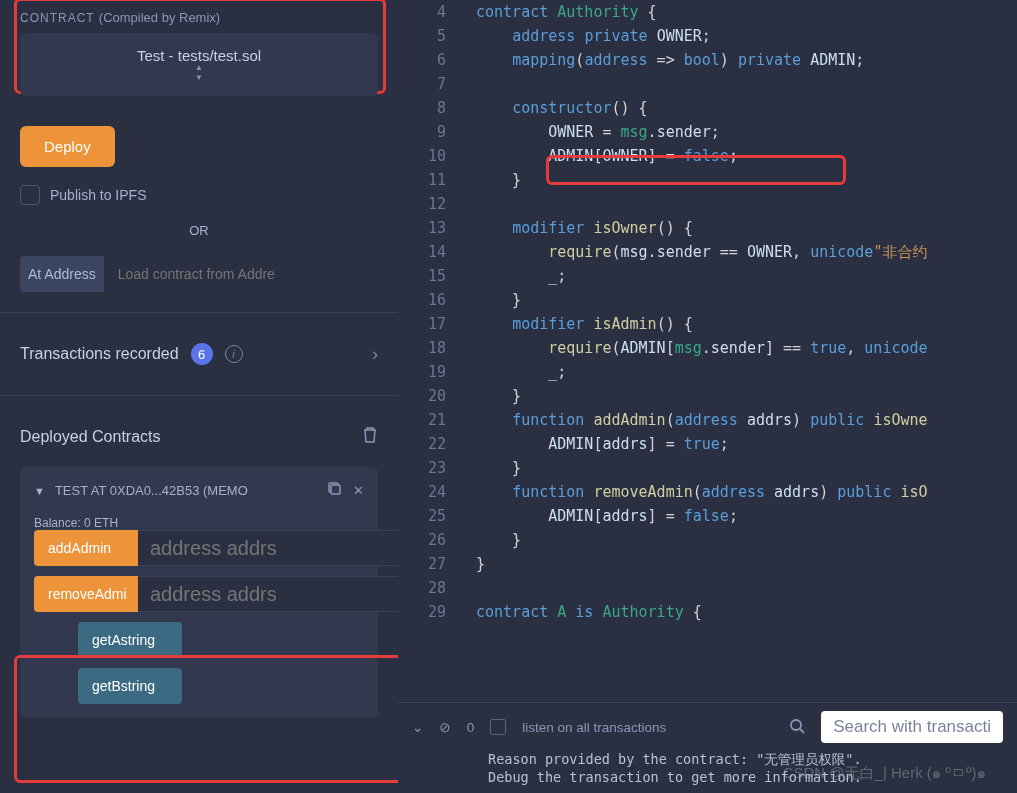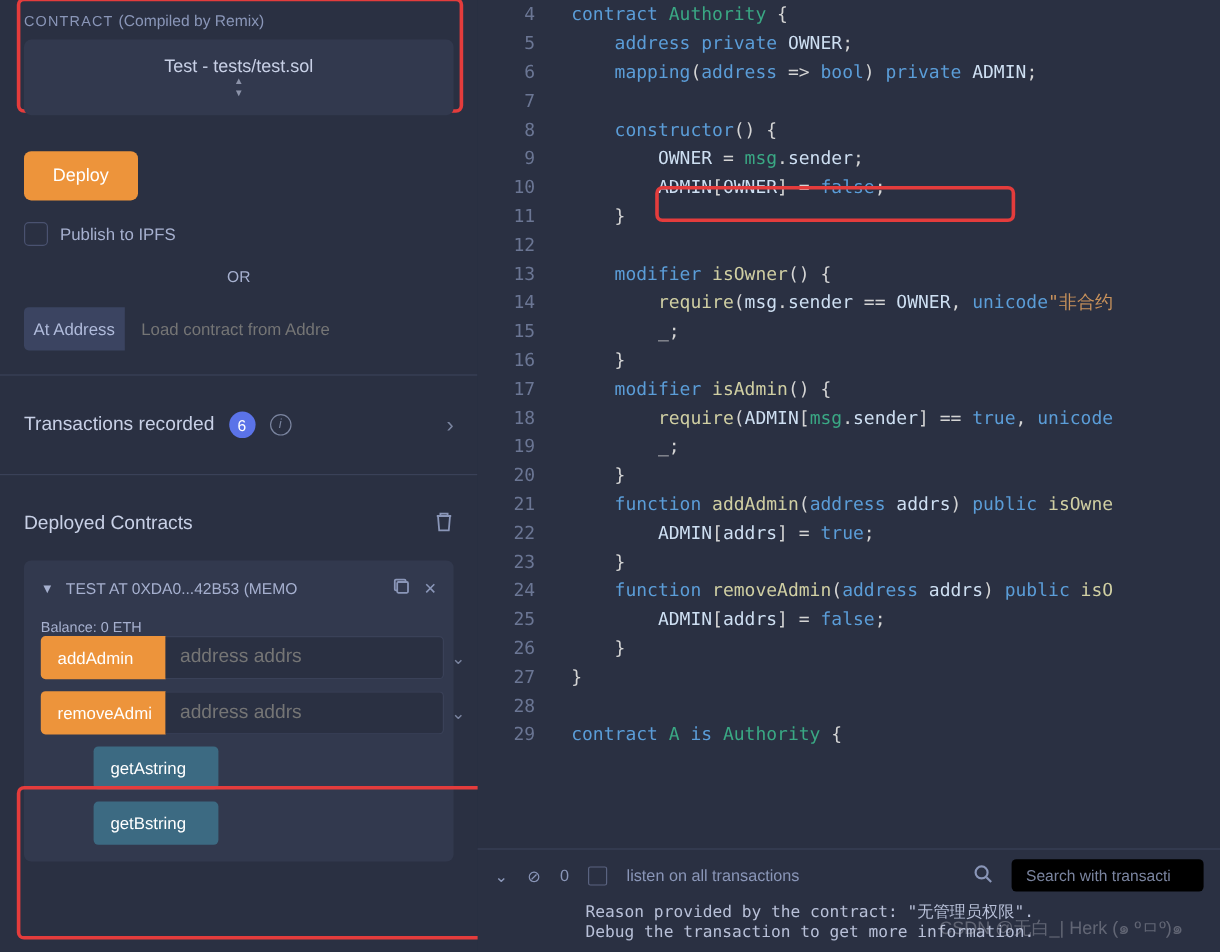--- a/index.html
+++ b/index.html
@@ -169,21 +169,21 @@
 .fn-btn.orange { background: #ed943b; }
 .fn-btn.teal { background: #3c6a82; border-radius: 4px; margin-left: 44px; }
 .fn-input {
   flex: 1;
   background: #2a3042;
   border: 1px solid #3a4158;
   border-left: none;
   border-radius: 0 4px 4px 0;
   padding: 0 12px;
   color: #7a849f;
-  font-size: 16px;
+  font-size: 20px;
 }
 .fn-expand {
   width: 24px;
   display: flex;
   align-items: center;
   justify-content: center;
   color: #7a849f;
   cursor: pointer;
   margin-left: 6px;
 }
@@ -219,25 +219,25 @@
   display: flex;
   align-items: center;
   gap: 16px;
   color: #8a96b8;
   font-family: -apple-system, sans-serif;
   padding-bottom: 8px;
 }
 .console-top .cb { width: 16px; height: 16px; border: 1px solid #5a6380; border-radius: 2px; }
 .console-top .spacer { flex: 1; }
 .search-box {
-  background: #000000;
+  background: #ffffff;
   padding: 6px 12px;
   color: #7a849f;
   border-radius: 4px;
-  font-size: 13px;
+  font-size: 17px;
   min-width: 160px;
 }
 .watermark {
   position: absolute;
   right: 31px;
   bottom: 8px;
   color: rgba(200,200,210,0.35);
   font-size: 15px;
 }
 </style>

